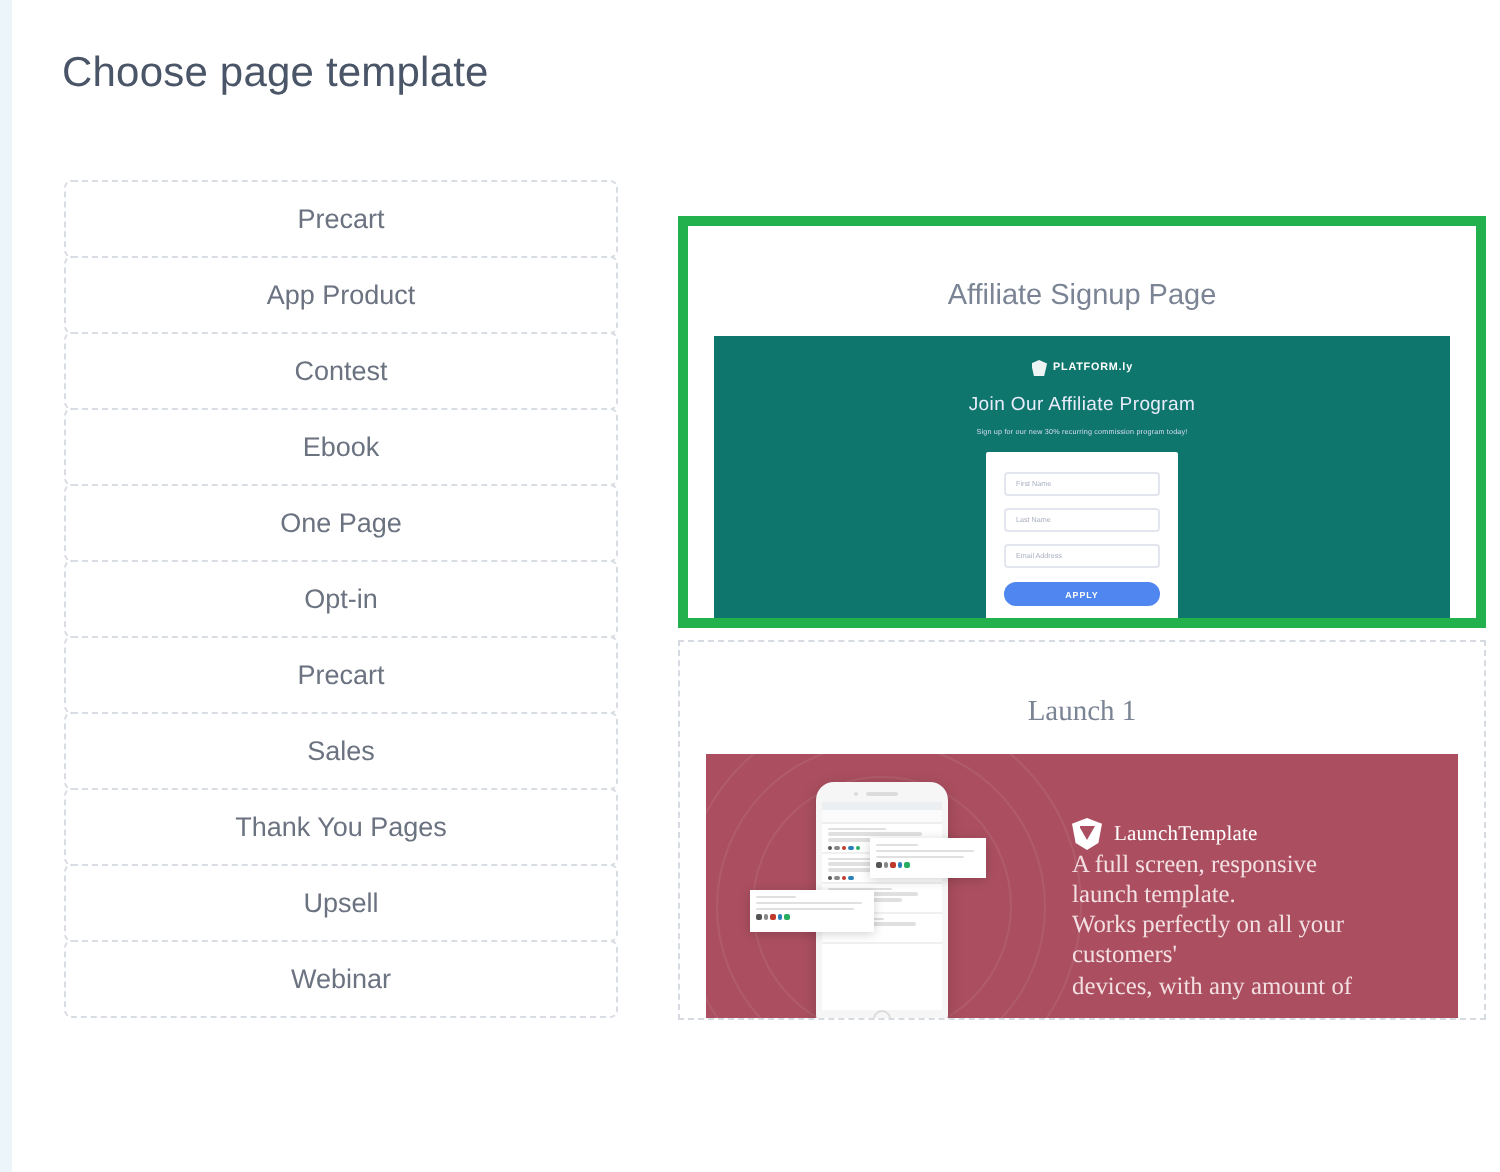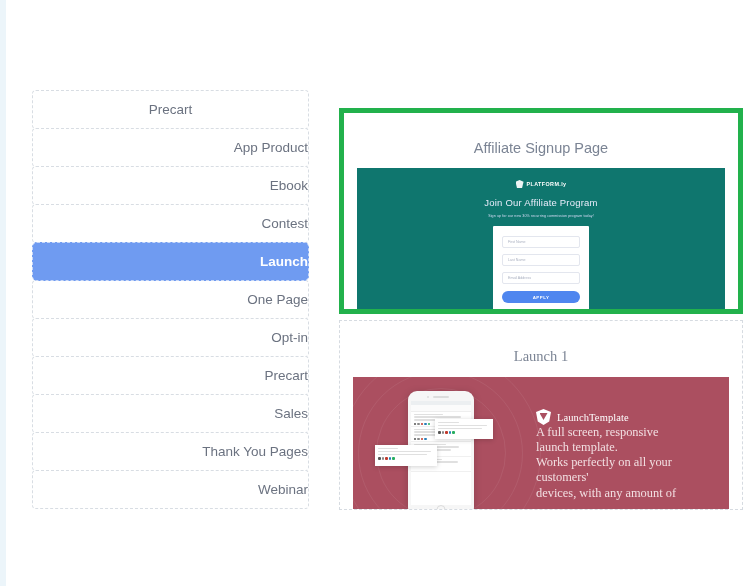--- a/index.html
+++ b/index.html
@@ -42,21 +42,21 @@
     border-radius: 4px;
     display: flex;
     align-items: center;
     justify-content: center;
     font-size: 13.5px;
     color: #6b7280;
     background: #ffffff;
     cursor: pointer;
     position: relative;
   }
-  .template-item + .template-item { margin-top: -1px; justify-content: flex-end; }
+  .template-item + .template-item { margin-top: -1px; }
   .template-item.selected {
     background: #6f9bf1;
     color: #ffffff;
     font-weight: bold;
     border: 1px dashed #c9d9f8;
     z-index: 2;
     border-radius: 5px;
   }
 
   
@@ -275,51 +275,52 @@
     white-space: pre-line;
   }
 </style>
 </head>
 <body>
 
 <div class="page">
 
   <div class="left-rail"></div>
 
+  <div class="page-title">Choose page template</div>
 
   <div class="template-list">
     <div class="template-item">
       <span>Precart</span>
     </div>
     <div class="template-item">
       <span>App Product</span>
     </div>
     <div class="template-item">
+      <span>Contest</span>
+    </div>
+    <div class="template-item">
       <span>Ebook</span>
     </div>
     <div class="template-item">
-      <span>Contest</span>
-    </div>
-    <div class="template-item selected">
-      <span>Launch</span>
-    </div>
-    <div class="template-item">
       <span>One Page</span>
     </div>
     <div class="template-item">
       <span>Opt-in</span>
     </div>
     <div class="template-item">
       <span>Precart</span>
     </div>
     <div class="template-item">
       <span>Sales</span>
     </div>
     <div class="template-item">
       <span>Thank You Pages</span>
+    </div>
+    <div class="template-item">
+      <span>Upsell</span>
     </div>
     <div class="template-item">
       <span>Webinar</span>
     </div>
   </div>
 
   <div class="preview-col">
 
     <div class="card card-selected">
       <div class="card-title">Affiliate Signup Page</div>

